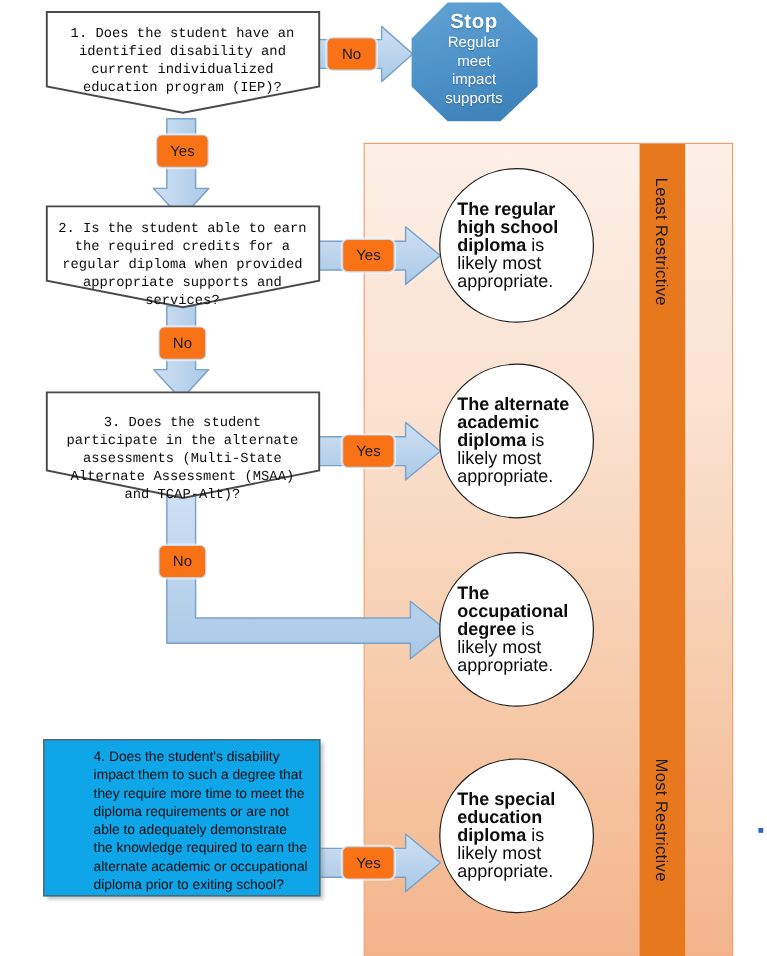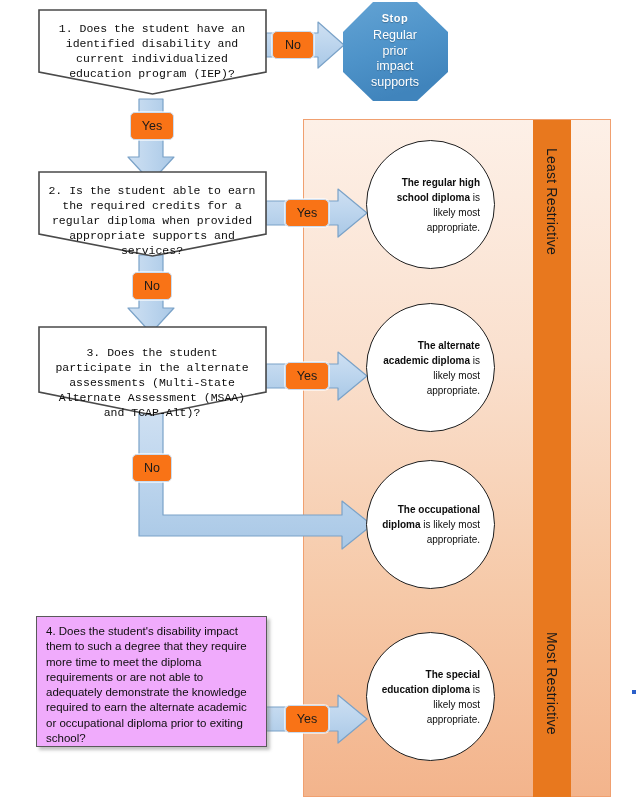--- a/index.html
+++ b/index.html
@@ -60,23 +60,24 @@
     color: #0d0d0d;
     box-sizing: border-box;
     padding: 0 9px;
     font-family: Liberation Mono, monospace;
   }
 
   
   .rect-box {
     position: absolute;
     box-sizing: border-box;
-    background: #f0abfc;
+    background: #0ea5e9;
     border: 1.4px solid #5a5a5a;
     box-shadow: 3px 3px 3px rgba(120,120,120,0.45);
+    padding-left: 32px;
   }
   .rect-text {
     font-size: 11.5px;
     line-height: 15.3px;
     color: #0d0d0d;
     text-align: left;
     padding: 7px 8px 0 9px;
   }
 
   
@@ -89,40 +90,40 @@
     top: 0;
     width: 100%;
     text-align: center;
     color: #ffffff;
     font-size: 12.5px;
     line-height: 15.5px;
     text-shadow: 0 1px 1px rgba(0,0,0,0.25);
   }
   .oct-title {
     display: block;
-    font-size: 11px;
+    font-size: 17px;
     font-weight: bold;
     line-height: 20px;
     letter-spacing: 0.5px;
   }
 
   
   .circle {
     position: absolute;
     border-radius: 50%;
     background: #ffffff;
     border: 1.3px solid #1d1d1d;
     display: flex;
     align-items: center;
     justify-content: center;
     box-sizing: border-box;
   }
   .circle-text {
-    text-align: right;
-    font-size: 10px;
+    text-align: left;
+    font-size: 15px;
     line-height: 15px;
     color: #0d0d0d;
     padding: 0 14px;
   }
   .circle-text b { font-weight: bold; }
 
   
   .arrow-layer {
     position: absolute;
     left: 0; top: 0;
@@ -231,21 +232,21 @@
           <stop offset="0%" stop-color="#63A3D4"></stop>
           <stop offset="55%" stop-color="#4E93C9"></stop>
           <stop offset="100%" stop-color="#4084BC"></stop>
         </linearGradient>
       </defs>
       <polygon points="33,2 77,2 108,32 108,72 77,101 33,101 3,72 3,32" fill="url(#octg)"></polygon>
     </svg>
     <div class="oct-text" style="top:8px;">
       <span class="oct-title">Stop</span>
       <span>Regular</span><br>
-      <span>prior</span><br>
+      <span>meet</span><br>
       <span>impact</span><br>
       <span>supports</span>
     </div>
   </div>
 
   <div class="pent-wrap" style="left:37px; top:170px; width:230px; height:88px;">
     <svg class="pent-svg" width="236" height="94" viewBox="0 0 236 94">
       <path d="M 2,2 L 229,2 L 229,64 L 115.5,86 L 2,64 Z" fill="#ffffff" stroke="#4a4a4a" stroke-width="1.6" stroke-linejoin="miter"></path>
     </svg>
     <div class="pent-text" style="top:13px;">2. Is the student able to earn the required credits for a regular diploma when provided appropriate supports and services?</div>
@@ -269,21 +270,21 @@
   </div>
 
   <div class="circle" style="left:366px; top:303px; width:129px; height:129px;">
     <div class="circle-text">
       <b>The alternate academic diploma</b><span> is likely most appropriate.</span>
     </div>
   </div>
 
   <div class="circle" style="left:366px; top:460px; width:129px; height:129px;">
     <div class="circle-text">
-      <b>The occupational diploma</b><span> is likely most appropriate.</span>
+      <b>The occupational degree</b><span> is likely most appropriate.</span>
     </div>
   </div>
 
   <div class="circle" style="left:366px; top:632px; width:129px; height:129px;">
     <div class="circle-text">
       <b>The special education diploma</b><span> is likely most appropriate.</span>
     </div>
   </div>
 
   <div class="pill" style="left:272px; top:31px; width:42px; height:28px;">No</div>

